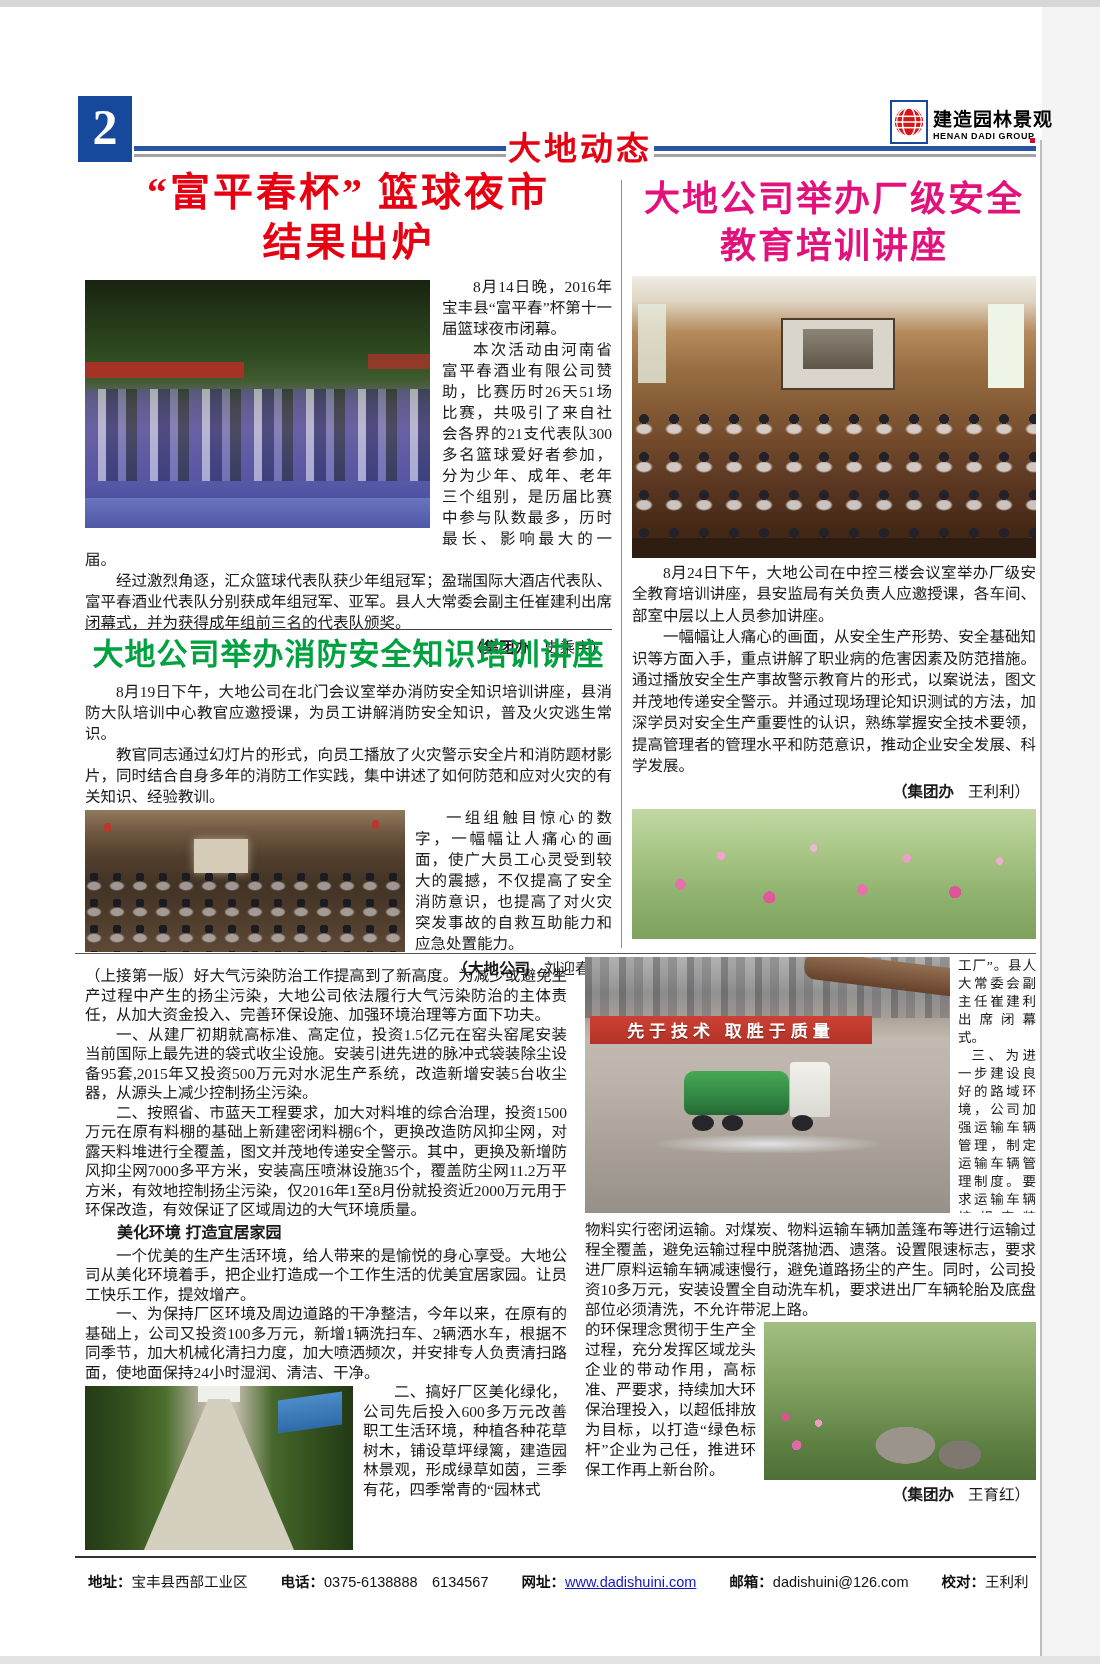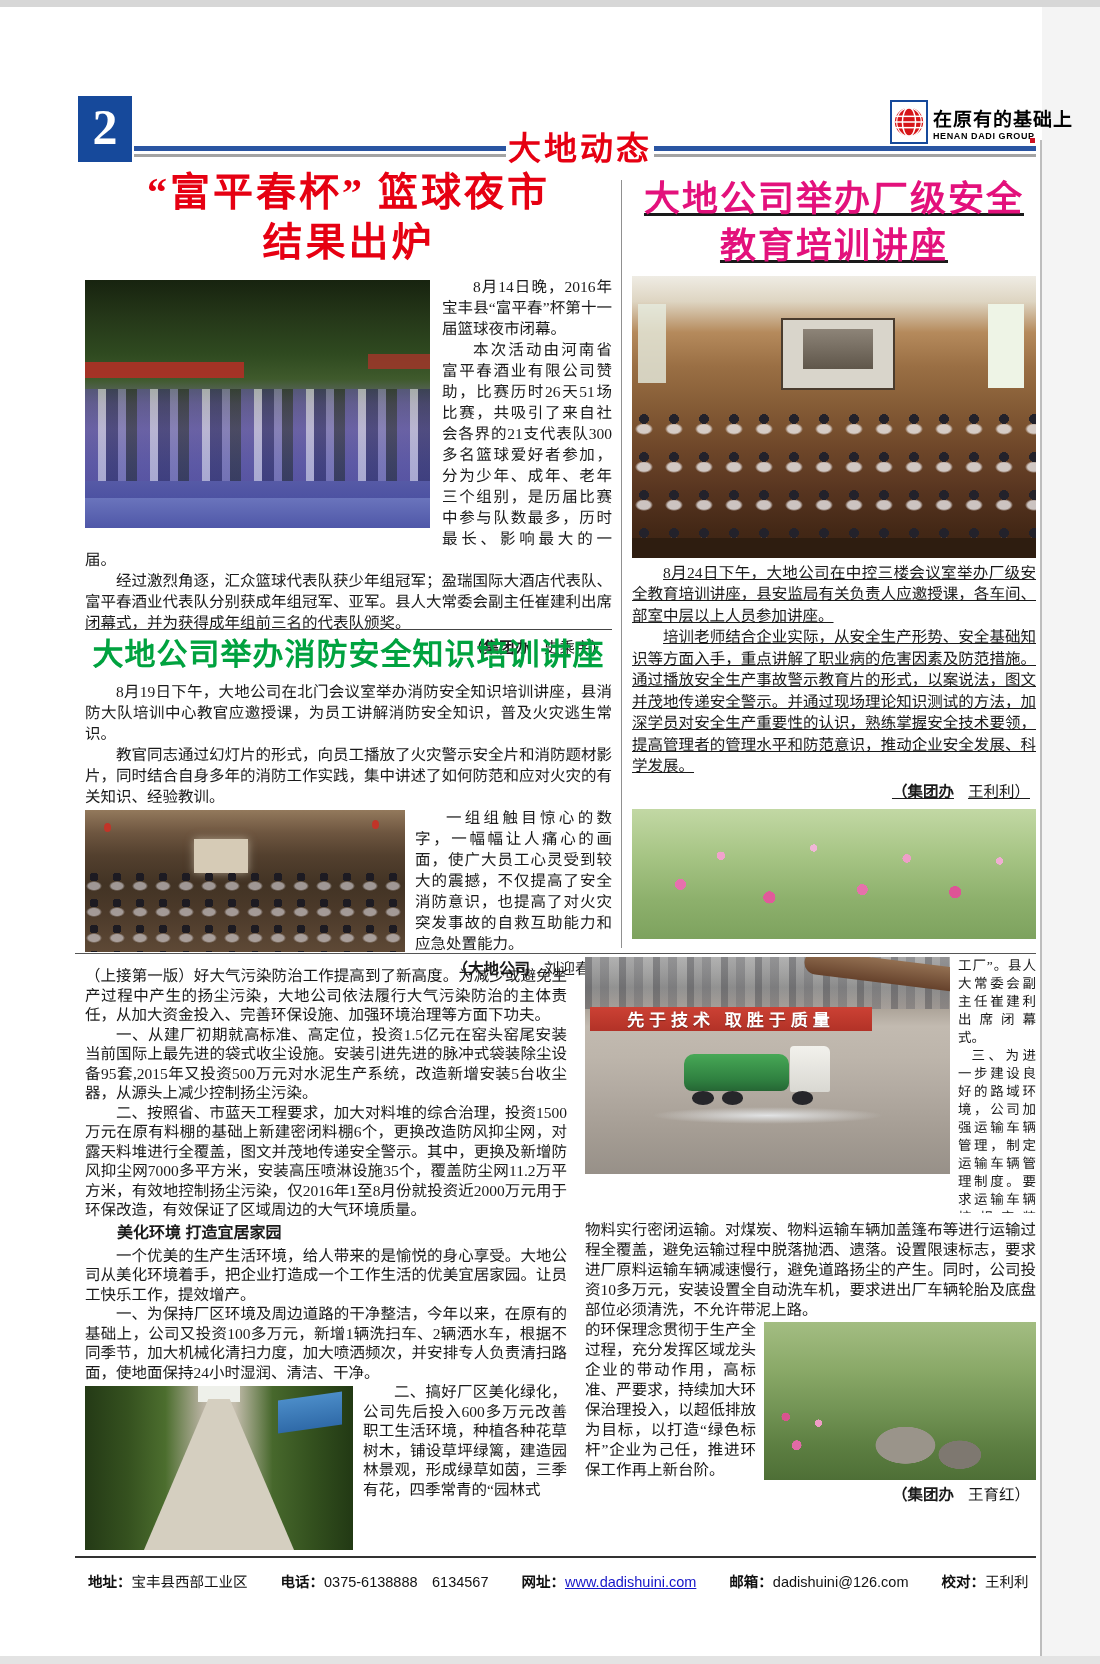--- a/index.html
+++ b/index.html
@@ -55,21 +55,21 @@
   .art-body p{font-size:15.5px;line-height:21px;}
   .art1 .byline{font-size:15.5px;}
 
   
   .art2{position:absolute;left:85px;top:636px;width:527px;}
   .t-green{margin:0 0 8px 0;text-align:center;color:#00a23f;font-weight:900;
            font-size:31px;line-height:1.2;letter-spacing:1px;white-space:nowrap;}
   .art2 p{font-size:15.5px;line-height:21px;}
 
   
-  .art3{position:absolute;left:632px;top:176px;width:404px;text-decoration:underline;}
+  .art3{position:absolute;left:632px;top:176px;width:404px;}
   .t-magenta{margin:0 0 6px 0;text-align:center;color:#e3117c;font-weight:900;
              font-size:36px;line-height:1.3;letter-spacing:2px;}
   .art3 p{font-size:15.5px;line-height:21.5px;}
 
   
   .env-left{position:absolute;left:85px;top:966px;width:482px;}
   .env-left p{font-size:15.5px;line-height:19.5px;}
   .subhead{margin:2px 0;font-family:"Liberation Sans","DejaVu Sans",sans-serif;font-weight:bold;
            font-size:16px;line-height:22px;text-indent:2em;}
   .env-mid{position:absolute;left:585px;top:957px;width:451px;}
@@ -131,21 +131,21 @@
       radial-gradient(circle 9px at 12% 58%,#e670ae 60%,rgba(0,0,0,0) 62%),
       radial-gradient(circle 7px at 22% 36%,#f2a2cc 60%,rgba(0,0,0,0) 62%),
       radial-gradient(circle 10px at 34% 68%,#e05a9a 60%,rgba(0,0,0,0) 62%),
       radial-gradient(circle 6px at 45% 30%,#f0b6d6 60%,rgba(0,0,0,0) 62%),
       radial-gradient(circle 9px at 57% 62%,#e671ab 60%,rgba(0,0,0,0) 62%),
       radial-gradient(circle 7px at 68% 38%,#ef9ec8 60%,rgba(0,0,0,0) 62%),
       radial-gradient(circle 10px at 80% 64%,#dd5596 60%,rgba(0,0,0,0) 62%),
       radial-gradient(circle 6px at 91% 40%,#f0aed2 60%,rgba(0,0,0,0) 62%),
       linear-gradient(180deg,#c2d8a4 0%,#a7c585 35%,#8db06c 70%,#7da25e 100%);}
 
-  .photo-truck{width:365px;height:217px;
+  .photo-truck{width:365px;height:256px;
     background:linear-gradient(180deg,#bdbdb9 0%,#a6a6a2 8%,#90908c 14%,#a89f94 22%,#c2bab0 32%,
       #bdb5ab 46%,#b2aaa1 62%,#a59d94 80%,#979088 100%);}
   .tk-structures{position:absolute;top:0;width:100%;height:24%;
     background:repeating-linear-gradient(90deg,rgba(85,85,92,.55) 0 7px,rgba(130,130,138,.35) 7px 15px,
       rgba(105,105,112,.5) 15px 24px,rgba(150,150,158,.3) 24px 34px);}
   .tk-cyl{position:absolute;right:-4%;top:1%;width:44%;height:11%;
     background:linear-gradient(180deg,#937052,#66422c);border-radius:12px;transform:rotate(7deg);}
   .tk-banner{position:absolute;left:1.5%;top:23%;width:77%;height:11%;
     background:linear-gradient(180deg,#cc4134,#b23227);color:#fff;display:flex;align-items:center;
     justify-content:center;font-family:"Liberation Sans","DejaVu Sans",sans-serif;font-weight:bold;
@@ -200,21 +200,21 @@
       <svg viewBox="0 0 36 36" aria-hidden="true">
         <circle cx="18" cy="18" r="15" fill="#d61518"></circle>
         <ellipse cx="18" cy="18" rx="7" ry="15" fill="none" stroke="#ffffff" stroke-width="1.6"></ellipse>
         <ellipse cx="18" cy="18" rx="13" ry="15" fill="none" stroke="#ffffff" stroke-width="1.2"></ellipse>
         <line x1="3" y1="12" x2="33" y2="12" stroke="#ffffff" stroke-width="1.6"></line>
         <line x1="3" y1="18" x2="33" y2="18" stroke="#ffffff" stroke-width="1.6"></line>
         <line x1="3" y1="24" x2="33" y2="24" stroke="#ffffff" stroke-width="1.6"></line>
       </svg>
     </div>
     <div class="logo-text">
-      <div class="logo-cn">在原有的基础上</div>
+      <div class="logo-cn">建造园林景观</div>
       <div class="logo-en">HENAN DADI GROUP</div>
     </div>
   </div>
   <div class="logo-dot"></div>
 
   <div class="vdiv"></div>
   <div class="hdiv"></div>
   <div class="divider1"></div>
   <div class="footer-line"></div>
 
@@ -265,21 +265,21 @@
     <div class="photo photo-meeting">
       <div class="mt-window2"></div>
       <div class="mt-screen">
         <div class="mt-screen-img"></div>
       </div>
       <div class="mt-window"></div>
       <div class="mt-people"></div>
       <div class="mt-table"></div>
     </div>
     <p class="p">8月24日下午，大地公司在中控三楼会议室举办厂级安全教育培训讲座，县安监局有关负责人应邀授课，各车间、部室中层以上人员参加讲座。</p>
-    <p class="p">培训老师结合企业实际，从安全生产形势、安全基础知识等方面入手，重点讲解了职业病的危害因素及防范措施。通过播放安全生产事故警示教育片的形式，以案说法，图文并茂地传递安全警示。并通过现场理论知识测试的方法，加深学员对安全生产重要性的认识，熟练掌握安全技术要领，提高管理者的管理水平和防范意识，推动企业安全发展、科学发展。</p>
+    <p class="p">一幅幅让人痛心的画面，从安全生产形势、安全基础知识等方面入手，重点讲解了职业病的危害因素及防范措施。通过播放安全生产事故警示教育片的形式，以案说法，图文并茂地传递安全警示。并通过现场理论知识测试的方法，加深学员对安全生产重要性的认识，熟练掌握安全技术要领，提高管理者的管理水平和防范意识，推动企业安全发展、科学发展。</p>
     <div class="byline">
       <span class="by-org">（集团办</span><span class="by-name">王利利）</span>
     </div>
     <div class="photo photo-flowers"></div>
   </section>
 
   <section class="env-left">
     <p class="p-flush">（上接第一版）好大气污染防治工作提高到了新高度。为减少或避免生产过程中产生的扬尘污染，大地公司依法履行大气污染防治的主体责任，从加大资金投入、完善环保设施、加强环境治理等方面下功夫。</p>
     <p class="p">一、从建厂初期就高标准、高定位，投资1.5亿元在窑头窑尾安装当前国际上最先进的袋式收尘设施。安装引进先进的脉冲式袋装除尘设备95套,2015年又投资500万元对水泥生产系统，改造新增安装5台收尘器，从源头上减少控制扬尘污染。</p>
     <p class="p">二、按照省、市蓝天工程要求，加大对料堆的综合治理，投资1500万元在原有料棚的基础上新建密闭料棚6个，更换改造防风抑尘网，对露天料堆进行全覆盖，图文并茂地传递安全警示。其中，更换及新增防风抑尘网7000多平方米，安装高压喷淋设施35个，覆盖防尘网11.2万平方米，有效地控制扬尘污染，仅2016年1至8月份就投资近2000万元用于环保改造，有效保证了区域周边的大气环境质量。</p>

